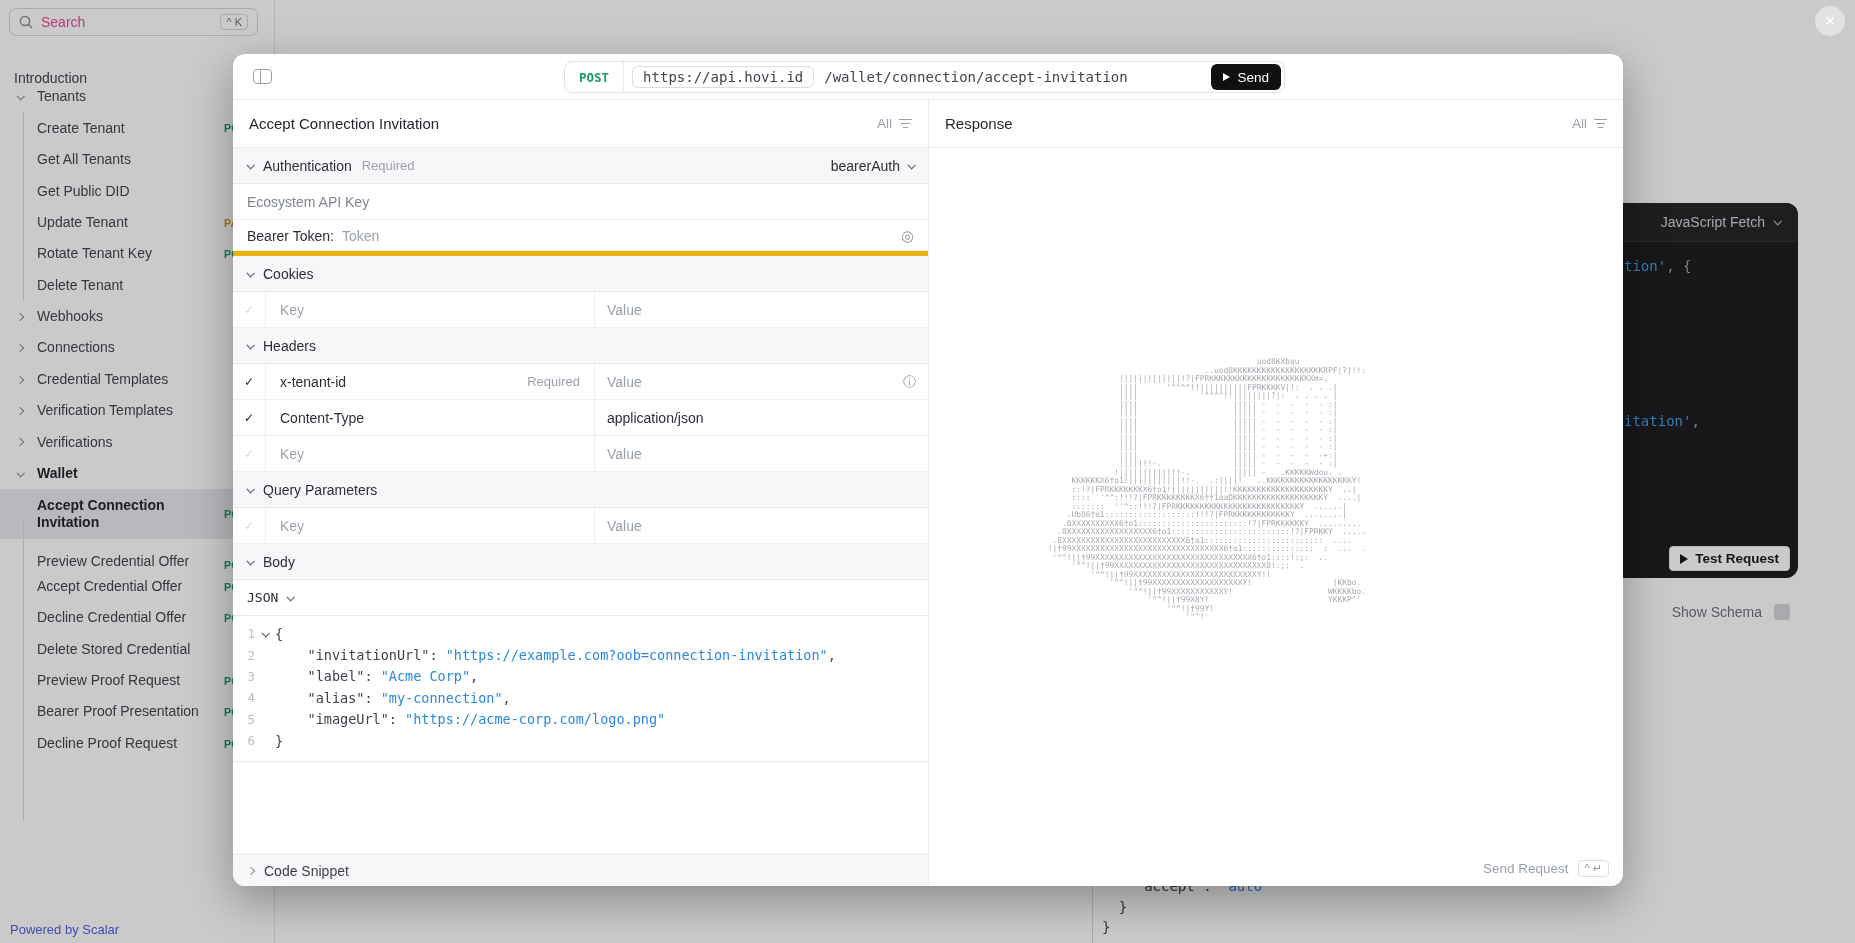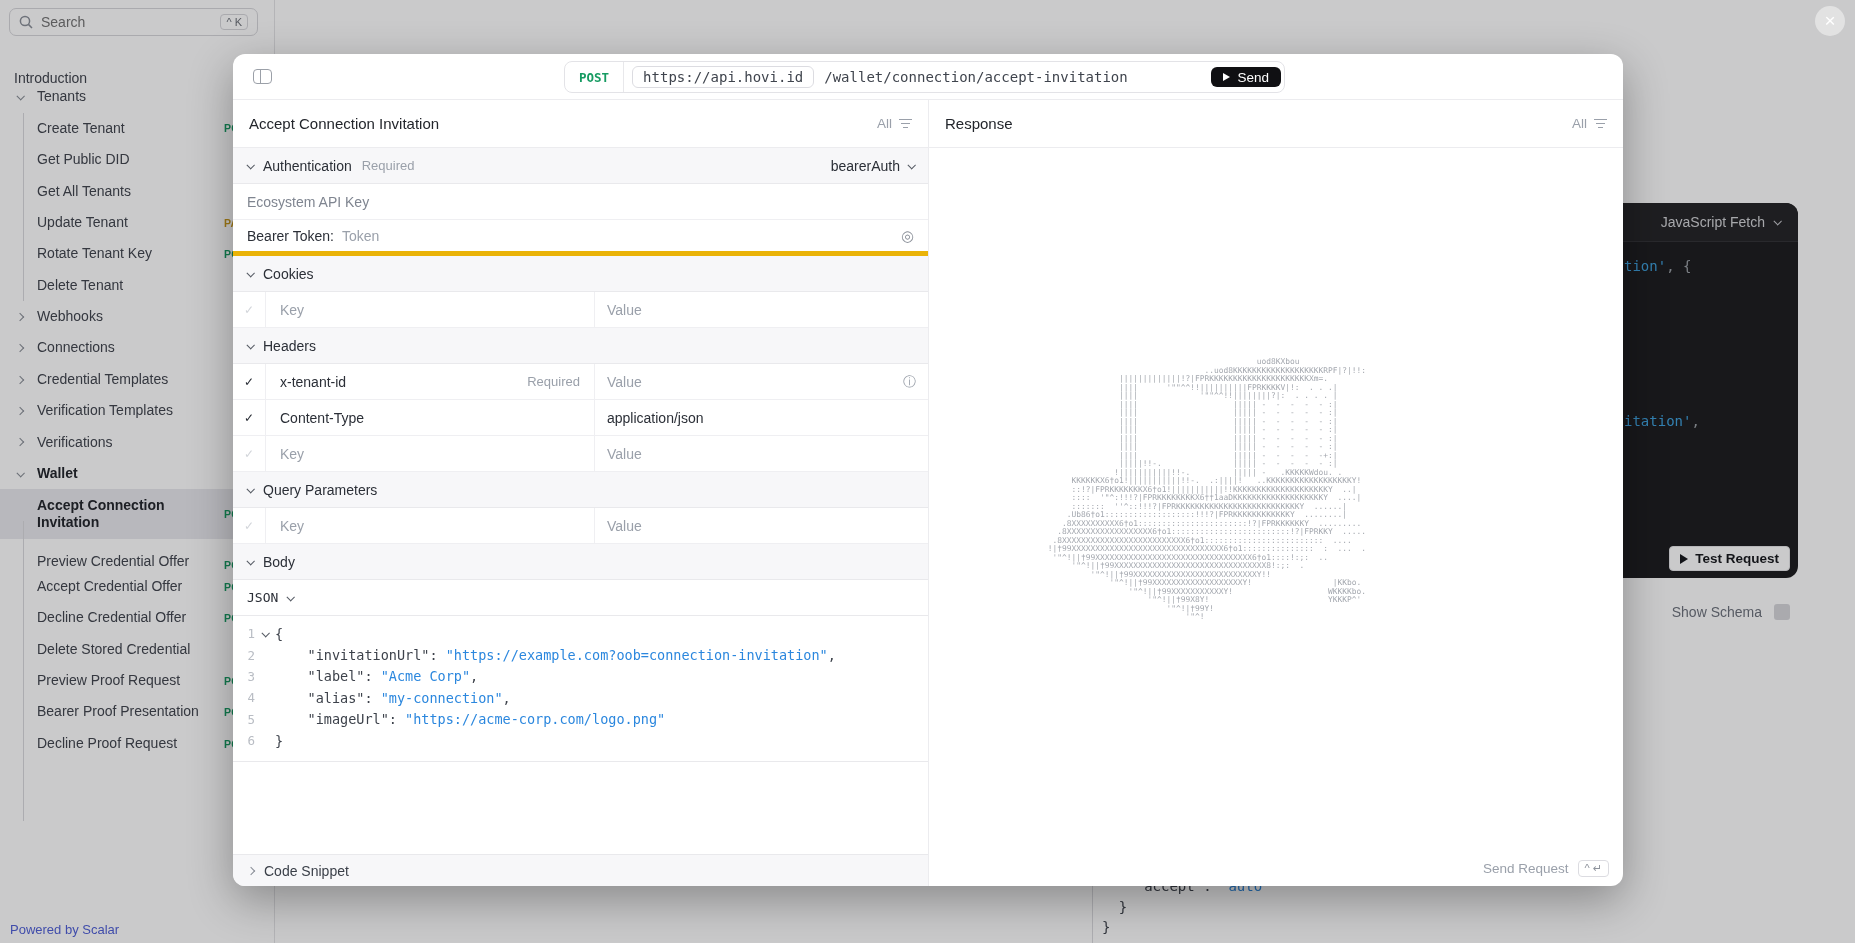--- a/index.html
+++ b/index.html
@@ -10,21 +10,21 @@
 
   
   #page { position:absolute; inset:0; background:#fff; z-index:0; }
 
   
   #sidebar { position:absolute; left:0; top:0; width:275px; height:943px;
     background:#fff; border-right:1px solid #e3e3e6; }
   #search-box { position:absolute; left:9px; top:8px; width:249px; height:28px;
     border:1px solid #d7d7db; border-radius:7px; background:#fff;
     display:flex; align-items:center; padding:0 9px; gap:8px; }
-  #search-box .ph { font-size:14px; color:#737373; }
+  #search-box .ph { font-size:14px; color:#ec4899; }
   #search-kbd { margin-left:auto; border:1px solid #d7d7db; border-radius:4px;
     font-size:11px; color:#6c7078; padding:1px 5px; white-space:nowrap; }
   #sidebar-nav { position:absolute; left:0; top:50px; right:0; }
   .sb-row { position:relative; display:flex; align-items:center; cursor:pointer; }
   .sb-row .lbl { font-size:14px; color:#41454e; max-width:185px; line-height:1.25; }
   .sb-row.active { background:#e9e9ed; }
   .sb-row.active .lbl { color:#23262c; font-weight:700; }
   .sb-row.bold .lbl { color:#23262c; font-weight:600; }
   .sb-badge { position:absolute; left:224px; font-size:10.5px; font-weight:700;
     letter-spacing:.2px; white-space:nowrap; }
@@ -84,21 +84,21 @@
     width:1.5px; background:#9ba0a8; }
   #urlbar { position:absolute; left:331px; top:7px; width:721px; height:32px;
     border:1px solid #e3e3e7; border-radius:8px; background:#fff;
     display:flex; align-items:center; }
   #method { font-family:"DejaVu Sans Mono", monospace; font-size:12.5px; font-weight:700;
     color:#169b62; padding:0 14px; align-self:stretch; display:flex; align-items:center;
     border-right:1px solid #e8e8eb; }
   #base-url { margin-left:8px; border:1px solid #dcdce1; border-radius:6px;
     padding:2px 10px; font-size:14px; color:#3f444d; cursor:text; }
   #path { margin-left:10px; font-size:14px; color:#3f444d; cursor:text; }
-  #send-btn { margin-left:auto; margin-right:3px; height:20px; padding:0 12px;
+  #send-btn { margin-left:auto; margin-right:3px; height:26px; padding:0 12px;
     background:#101013; border:none; border-radius:6px; color:#fff; font-size:13.5px;
     font-weight:500; display:flex; align-items:center; gap:7px; cursor:pointer;
     font-family:"Liberation Sans", sans-serif; }
   .play-w { width:0; height:0; border-left:7px solid #fff;
     border-top:4.5px solid transparent; border-bottom:4.5px solid transparent; }
 
   #modal-body { position:absolute; top:46px; bottom:0; left:0; right:0; display:flex; }
   #req-panel { position:relative; width:696px; border-right:1px solid #ececef; }
   #resp-panel { position:relative; flex:1; }
   .panel-head { height:48px; border-bottom:1px solid #ececef; display:flex;
@@ -182,24 +182,24 @@
           </div>
           <div class="sb-row" style="height: 31.4px;">
             <span class="chev down" style="position: absolute; left: 17px;"></span>
             <span class="lbl" style="margin-left: 37px;">Tenants</span>
           </div>
           <div class="sb-row" style="height: 31.4px;">
             <span class="lbl" style="margin-left: 37px;">Create Tenant</span>
             <span class="sb-badge" style="color: rgb(22, 155, 98);">POST</span>
           </div>
           <div class="sb-row" style="height: 31.4px;">
+            <span class="lbl" style="margin-left: 37px;">Get All Tenants</span>
+          </div>
+          <div class="sb-row" style="height: 31.4px;">
             <span class="lbl" style="margin-left: 37px;">Get Public DID</span>
-          </div>
-          <div class="sb-row" style="height: 31.4px;">
-            <span class="lbl" style="margin-left: 37px;">Get All Tenants</span>
           </div>
           <div class="sb-row" style="height: 31.4px;">
             <span class="lbl" style="margin-left: 37px;">Update Tenant</span>
             <span class="sb-badge" style="color: rgb(201, 152, 26);">PATCH</span>
           </div>
           <div class="sb-row" style="height: 31.4px;">
             <span class="lbl" style="margin-left: 37px;">Rotate Tenant Key</span>
             <span class="sb-badge" style="color: rgb(22, 155, 98);">POST</span>
           </div>
           <div class="sb-row" style="height: 31.4px;">

